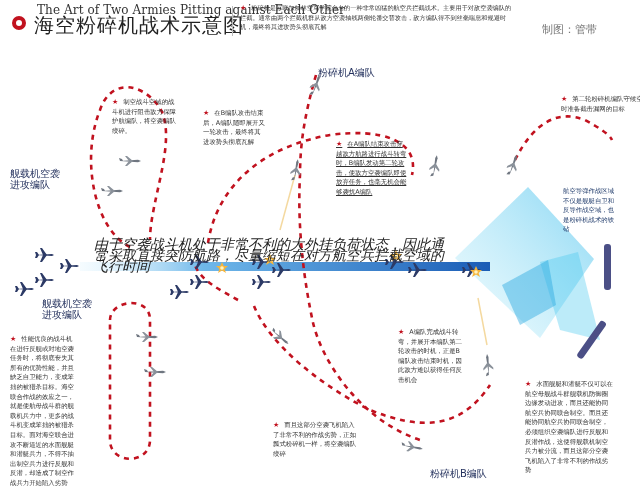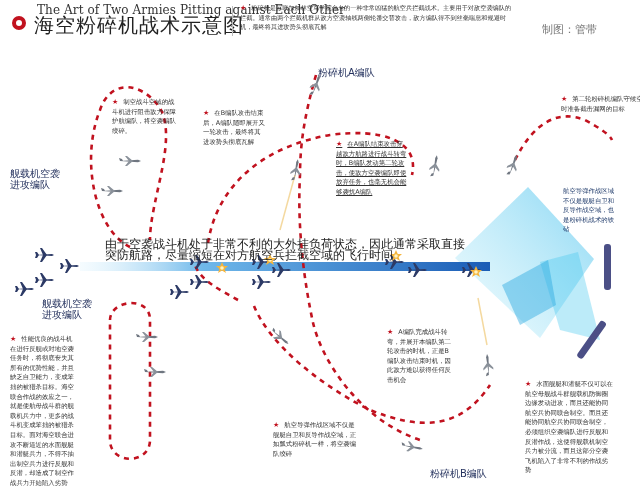--- a/index.html
+++ b/index.html
@@ -7,21 +7,21 @@
   .subtitle-en{position:absolute;left:37px;top:3px;font-family:"DejaVu Serif","Liberation Serif",serif;font-size:12px;color:#333;letter-spacing:0.1px;}
   .title-cn{position:absolute;left:34px;top:12px;font-size:20px;color:#222;letter-spacing:1px;font-weight:normal;}
   .title-bullet{position:absolute;left:12px;top:16px;width:14px;height:14px;border-radius:50%;border:4px solid #c1121f;box-sizing:border-box;background:#fff;}
   .title-sep{position:absolute;left:232px;top:6px;width:1px;height:30px;background:#bbb;}
   .intro{position:absolute;left:240px;top:3px;width:272px;font-size:6.2px;line-height:9px;color:#333;}
   .credit{position:absolute;left:542px;top:22px;font-size:11px;color:#777;}
   .star{color:#c1121f;font-size:7px;margin-right:5px;}
   .note{position:absolute;font-size:6.4px;line-height:9.6px;color:#333;}
   .label-blue{position:absolute;font-size:10px;line-height:11px;color:#25325e;}
   .label-dark{position:absolute;font-size:10px;color:#25325e;}
-  .flight-text{position:absolute;left:105px;top:239px;width:360px;font-size:12px;line-height:11px;color:#222;}
+  .flight-text{position:absolute;left:94px;top:239px;width:360px;font-size:14px;line-height:11px;color:#222;font-style:italic;}
   svg{position:absolute;left:0;top:0;}
 </style>
 </head>
 <body>
 
 <svg width="640" height="493" viewBox="0 0 640 493">
   <defs>
     <linearGradient id="beam" x1="0" x2="1" y1="0" y2="0">
       <stop offset="0" stop-color="#cfeefc" stop-opacity="0.2"></stop>
       <stop offset="0.3" stop-color="#6fb8ea"></stop>
@@ -143,21 +143,21 @@
   <span class="star">★</span><span>在A编队结束攻击穿越敌方航路进行战斗转弯时，B编队发动第二轮攻击，使敌方空袭编队即使放弃任务，也毫无机会能够袭扰A编队</span>
 </div>
 <div class="note" style="left:517px;top:95px;width:100px;margin-left:44px;">
   <span class="star">★</span><span>第二轮粉碎机编队守候空域随时准备截击漏网的目标</span>
 </div>
 <div class="note" style="left:563px;top:187px;width:54px;color:#26406f;">航空导弹作战区域不仅是舰艇自卫和反导作战空域，也是粉碎机战术的铁砧</div>
 <div class="flight-text">由于空袭战斗机处于非常不利的大外挂负荷状态，因此通常采取直接突防航路，尽量缩短在对方航空兵拦截空域的飞行时间</div>
 <div class="note" style="left:10px;top:335px;width:68px;">
   <span class="star">★</span><span>性能优良的战斗机在进行反舰或对地空袭任务时，将彻底丧失其所有的优势性能，并且缺乏自卫能力，变成笨拙的被猎杀目标。海空联合作战的效应之一，就是使航母战斗群的舰载机兵力中，更多的战斗机变成笨拙的被猎杀目标。面对海空联合进攻不断逼近的水面舰艇和潜艇兵力，不得不抽出制空兵力进行反舰和反潜，却造成了制空作战兵力开始陷入劣势</span>
 </div>
-<div class="note" style="left:387px;top:328px;width:66px;">
+<div class="note" style="left:398px;top:328px;width:66px;">
   <span class="star">★</span><span>A编队完成战斗转弯，并展开本编队第二轮攻击的时机，正是B编队攻击结束时机，因此敌方难以获得任何反击机会</span>
 </div>
 <div class="note" style="left:273px;top:421px;width:84px;">
-  <span class="star">★</span><span>航空导弹作战区域不仅是舰艇自卫和反导作战空域，正如瓢式粉碎机一样，将空袭编队绞碎</span>
+  <span class="star">★</span><span>而且这部分空袭飞机陷入了非常不利的作战劣势，正如瓢式粉碎机一样，将空袭编队绞碎</span>
 </div>
 <div class="note" style="left:525px;top:380px;width:88px;">
   <span class="star">★</span><span>水面舰艇和潜艇不仅可以在航空母舰战斗群舰载机防御圈边缘发动进攻，而且还能协同航空兵协同联合制空。而且还能协同航空兵协同联合制空，必须组织空袭编队进行反舰和反潜作战，这使得舰载机制空兵力被分流，而且这部分空袭飞机陷入了非常不利的作战劣势</span>
 </div>
 
 </body></html>

